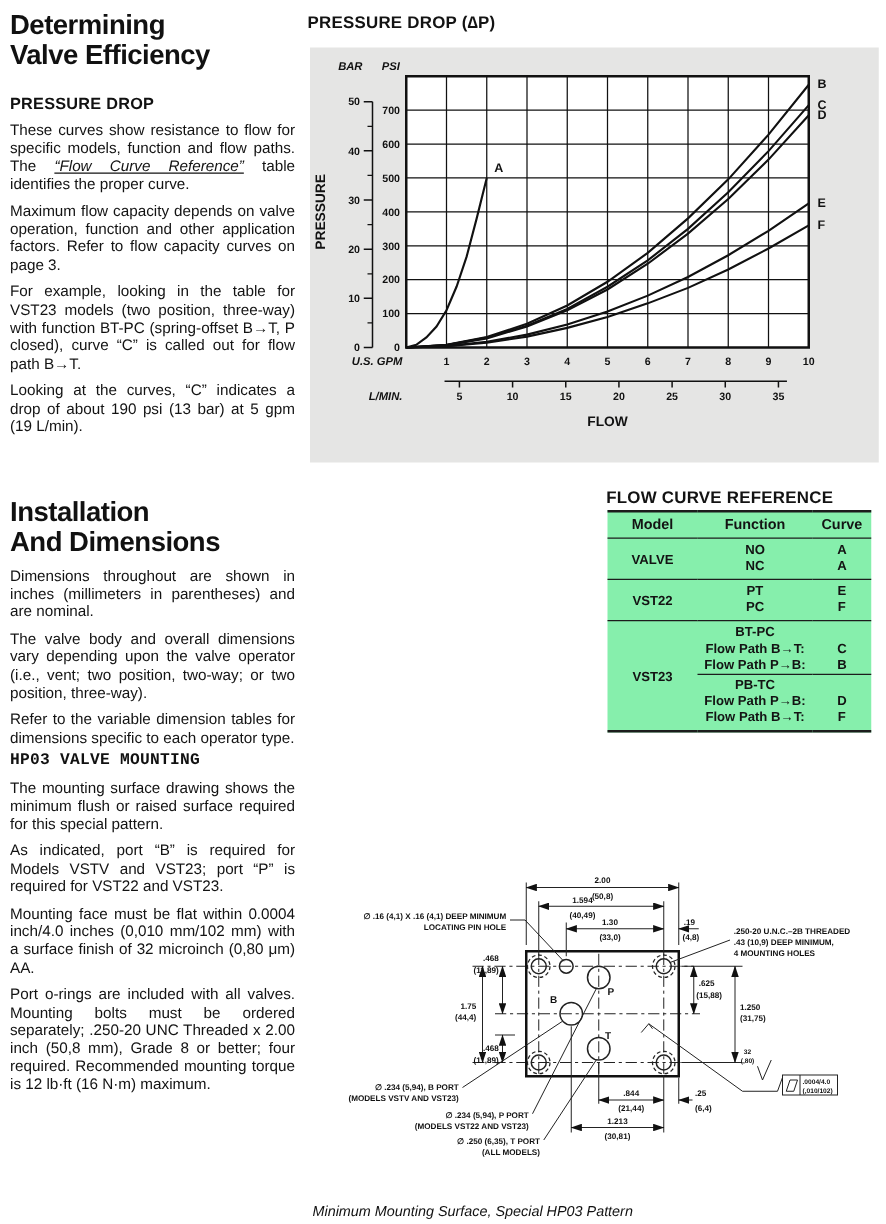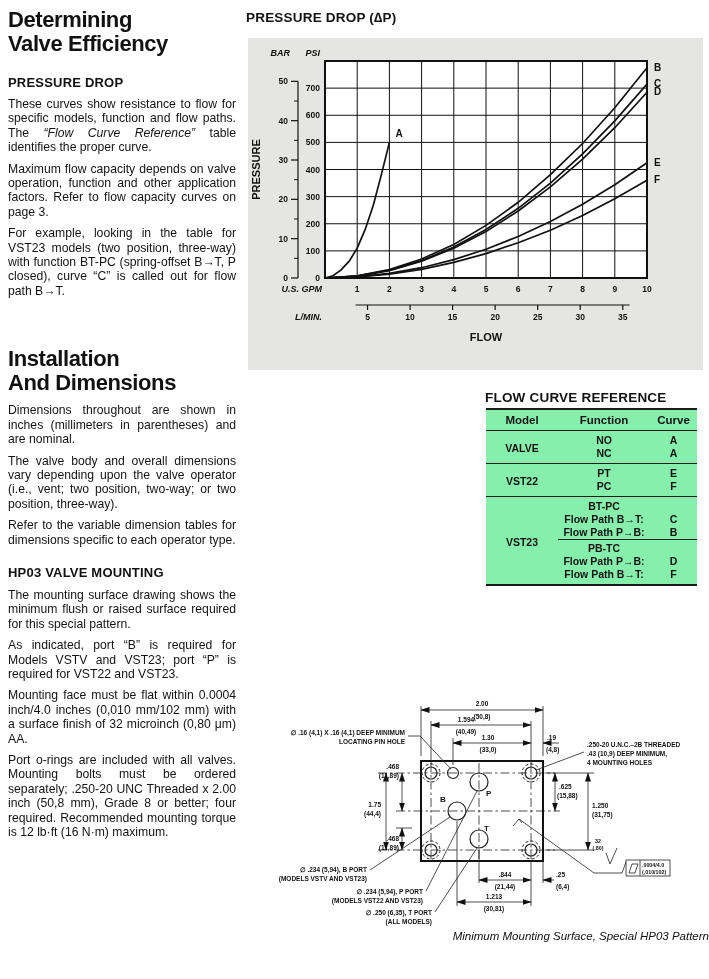--- a/index.html
+++ b/index.html
@@ -6,25 +6,25 @@
   body{
     width:709px;height:979px;position:relative;background:#ffffff;
     font-family:"Liberation Sans",sans-serif;color:#131313;overflow:hidden;
   }
   
   .left-col{position:absolute;left:8px;top:8px;width:228px;}
   .h1{font-size:22px;line-height:24px;font-weight:900;letter-spacing:-0.4px;color:#111;}
   .subhead{font-size:13px;font-weight:800;letter-spacing:0.2px;color:#111;}
   .s1{margin-top:19px;}
   .s2{margin-top:17px;}
-  .s3{margin-top:18px;}
+  .s3{margin-top:3px;font-family:Liberation Mono, monospace;}
   .h2-block{margin-top:49px;}
   .left-col p{margin:7px 0 0 0;font-size:12.2px;line-height:14.4px;text-align:justify;}
   .left-col p.first{margin-top:8px;}
-  .ital{font-style:italic;}
+  .ital{font-style:italic;text-decoration:underline;}
   
   .chart-heading{position:absolute;left:246px;top:10px;font-size:13.5px;font-weight:800;letter-spacing:0.2px;text-align:right;}
   .chart-panel{position:absolute;left:248px;top:38px;width:455px;height:332px;background:#e5e5e4;}
   #chart-svg text{fill:#111;}
   #chart-svg .tick{font-family:"Liberation Sans",sans-serif;font-size:8.5px;font-weight:700;}
   #chart-svg .axh{font-family:"Liberation Sans",sans-serif;font-size:9px;font-weight:700;font-style:italic;}
   #chart-svg .flw{font-family:"Liberation Sans",sans-serif;font-size:11px;font-weight:700;}
   #chart-svg .clbl{font-family:"Liberation Sans",sans-serif;font-size:10px;font-weight:700;}
   
   .table-heading{position:absolute;left:485px;top:390px;font-size:13.5px;font-weight:800;letter-spacing:0.2px;}
@@ -44,34 +44,35 @@
   .drawing{position:absolute;left:250px;top:690px;width:459px;height:250px;}
   #draw-svg .thin{stroke:#222;stroke-width:0.8;fill:none;}
   #draw-svg .bold{stroke:#111;stroke-width:2;fill:none;}
   #draw-svg .cl{stroke:#222;stroke-width:0.8;fill:none;stroke-dasharray:9 3 2.5 3;}
   #draw-svg .dsh{stroke:#222;stroke-width:1;fill:none;stroke-dasharray:3 2.2;}
   #draw-svg .hole{stroke:#222;stroke-width:1.2;fill:none;}
   #draw-svg text{fill:#111;font-family:"Liberation Sans",sans-serif;}
   #draw-svg .d{font-size:6.5px;font-weight:700;}
   #draw-svg .d5{font-size:5.3px;font-weight:700;}
   #draw-svg .pl{font-size:8px;font-weight:700;}
-  .draw-caption{position:absolute;left:250px;top:930px;width:459px;text-align:right;
+  .draw-caption{position:absolute;left:250px;top:964px;width:459px;text-align:left;
     font-size:11.5px;font-style:italic;color:#111;}
 </style>
 </head>
 <body>
 
 <div class="left-col">
   <div class="h1">Determining</div>
   <div class="h1">Valve Efficiency</div>
 
   <div class="subhead s1">PRESSURE DROP</div>
   <p><span>These curves show resistance to flow for specific models, function and flow paths. The </span><span class="ital">“Flow Curve Reference”</span><span> table identifies the proper curve.</span></p>
   <p>Maximum flow capacity depends on valve operation, function and other application factors. Refer to flow capacity curves on page 3.</p>
   <p>For example, looking in the table for VST23 models (two position, three-way) with function BT-PC (spring-offset B→T, P closed), curve “C” is called out for flow path B→T.</p>
+  <p>Looking at the curves, “C” indicates a drop of about 190 psi (13 bar) at 5 gpm (19 L/min).</p>
 
   <div class="h2-block">
     <div class="h1">Installation</div>
     <div class="h1">And Dimensions</div>
   </div>
 
   <p class="first">Dimensions throughout are shown in inches (millimeters in parentheses) and are nominal.</p>
   <p>The valve body and overall dimensions vary depending upon the valve operator (i.e., vent; two position, two-way; or two position, three-way).</p>
   <p>Refer to the variable dimension tables for dimensions specific to each operator type.</p>
 

